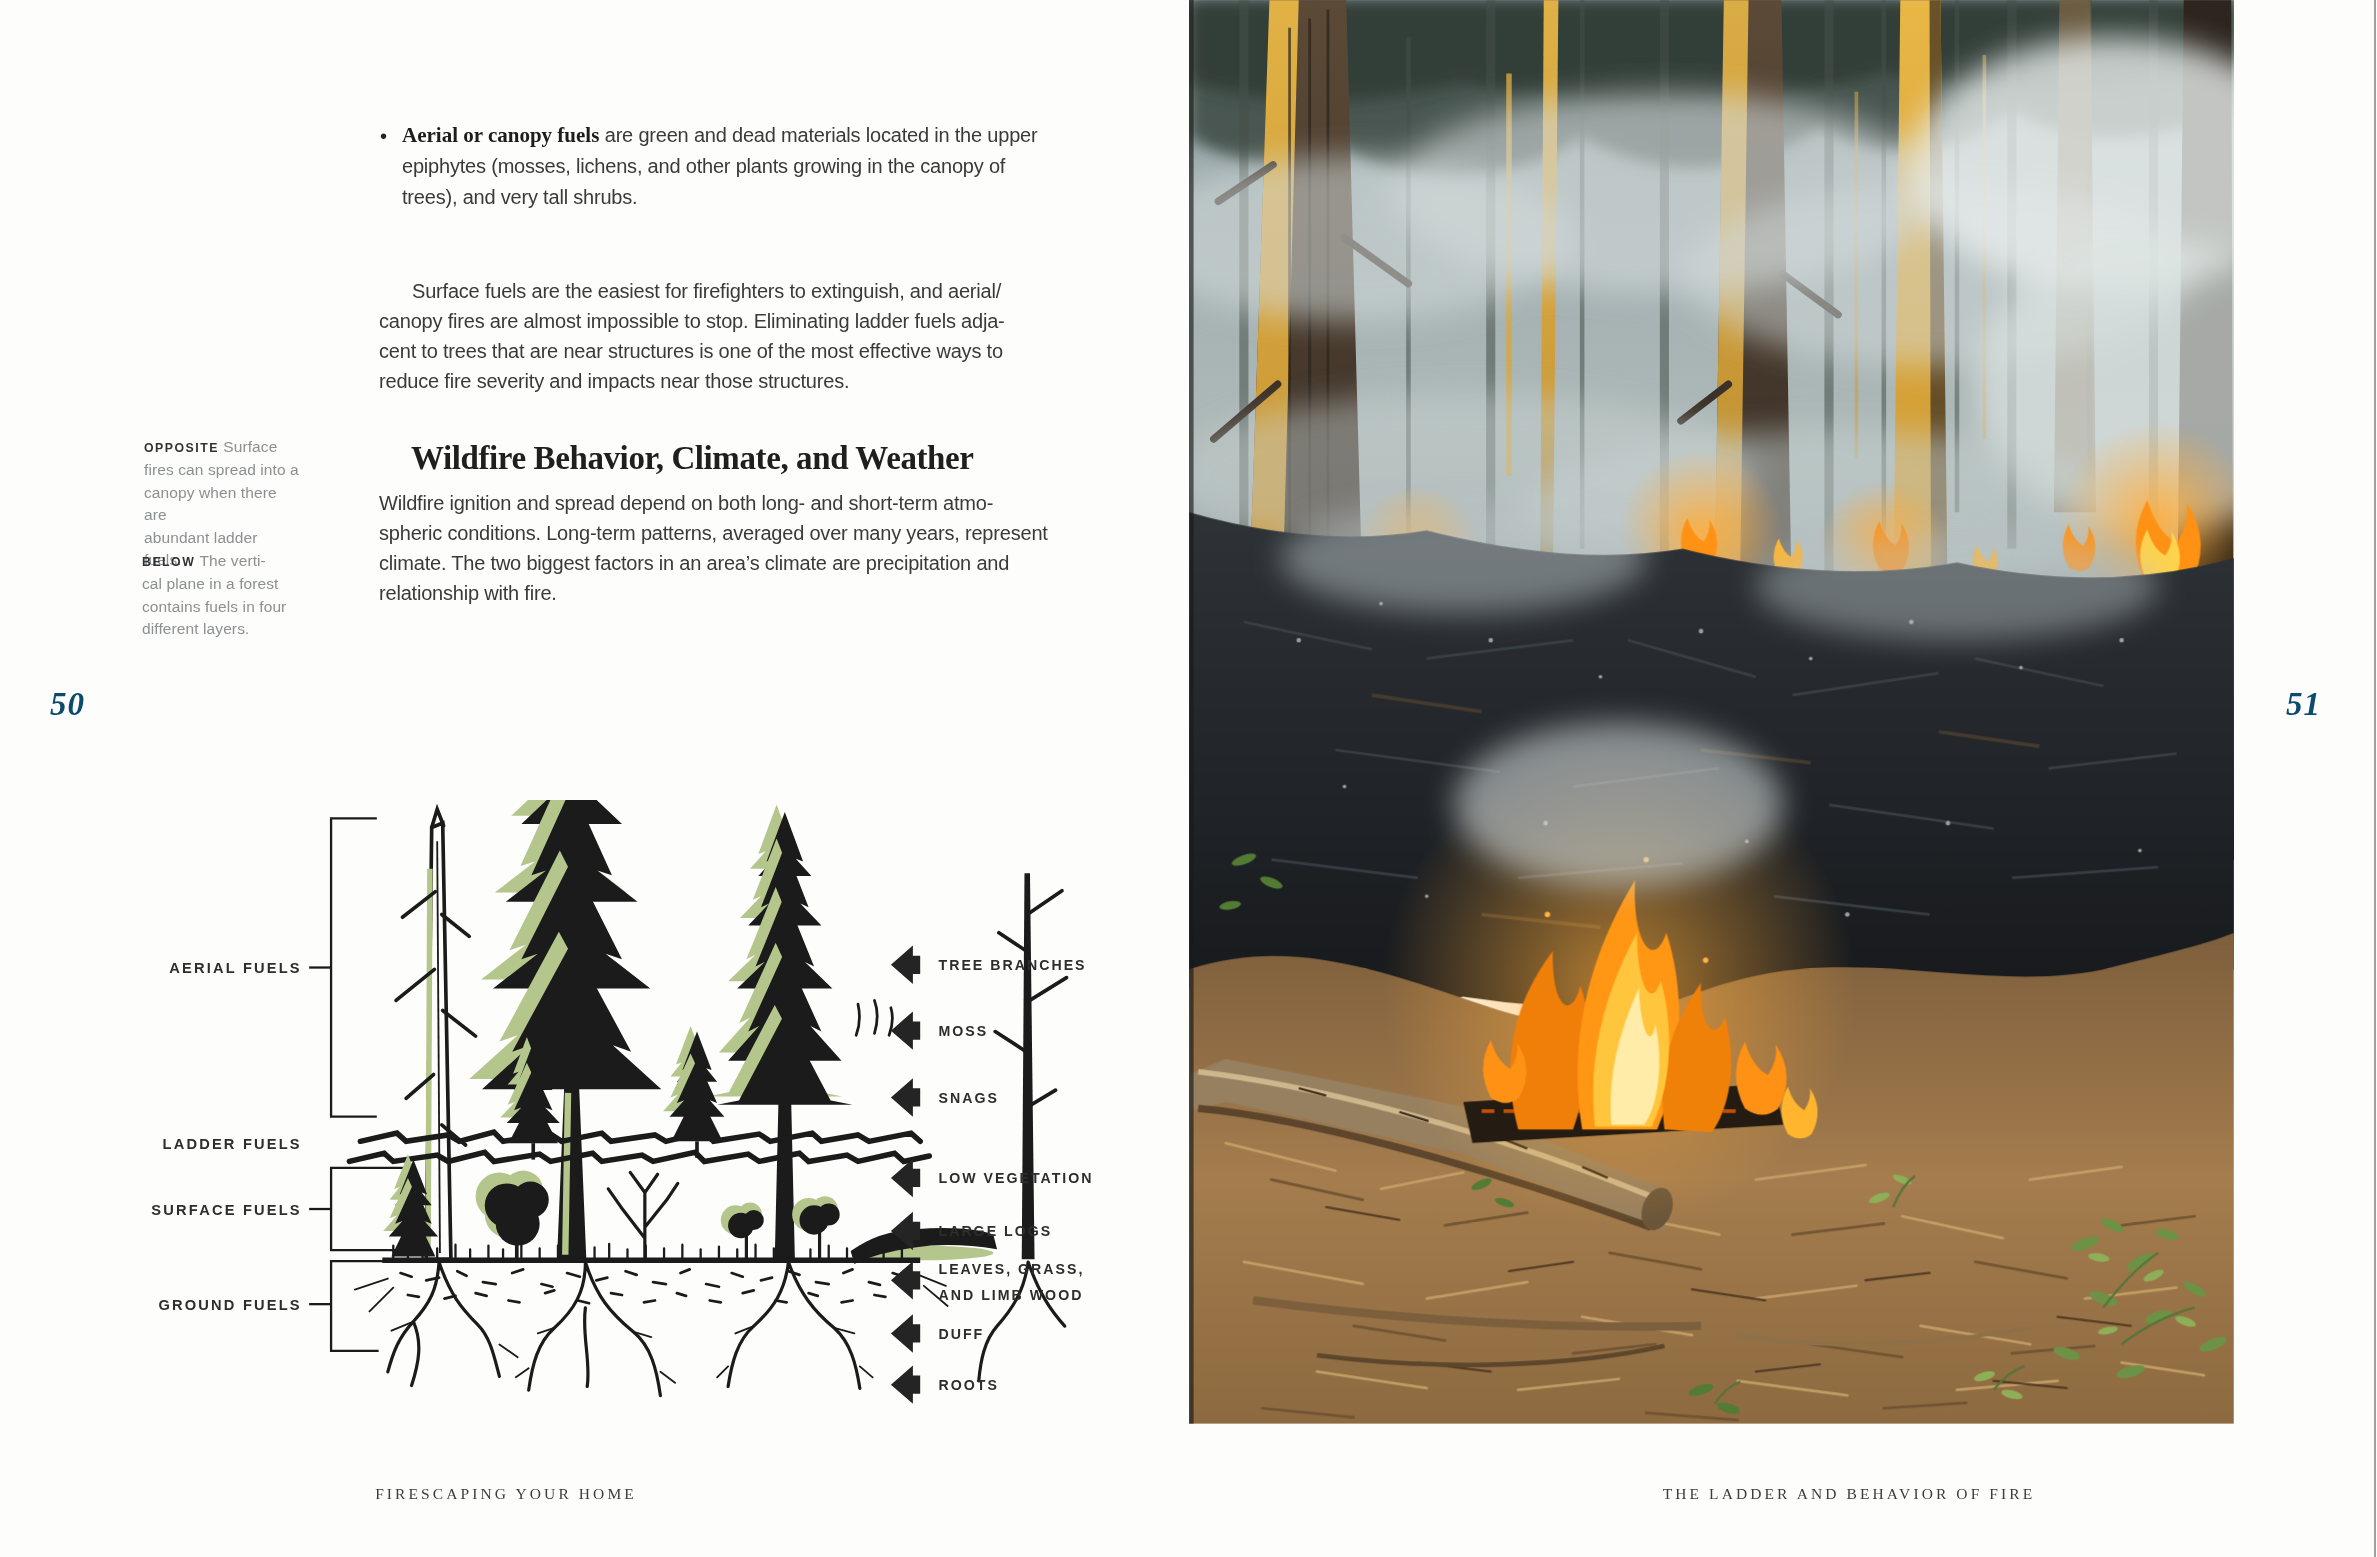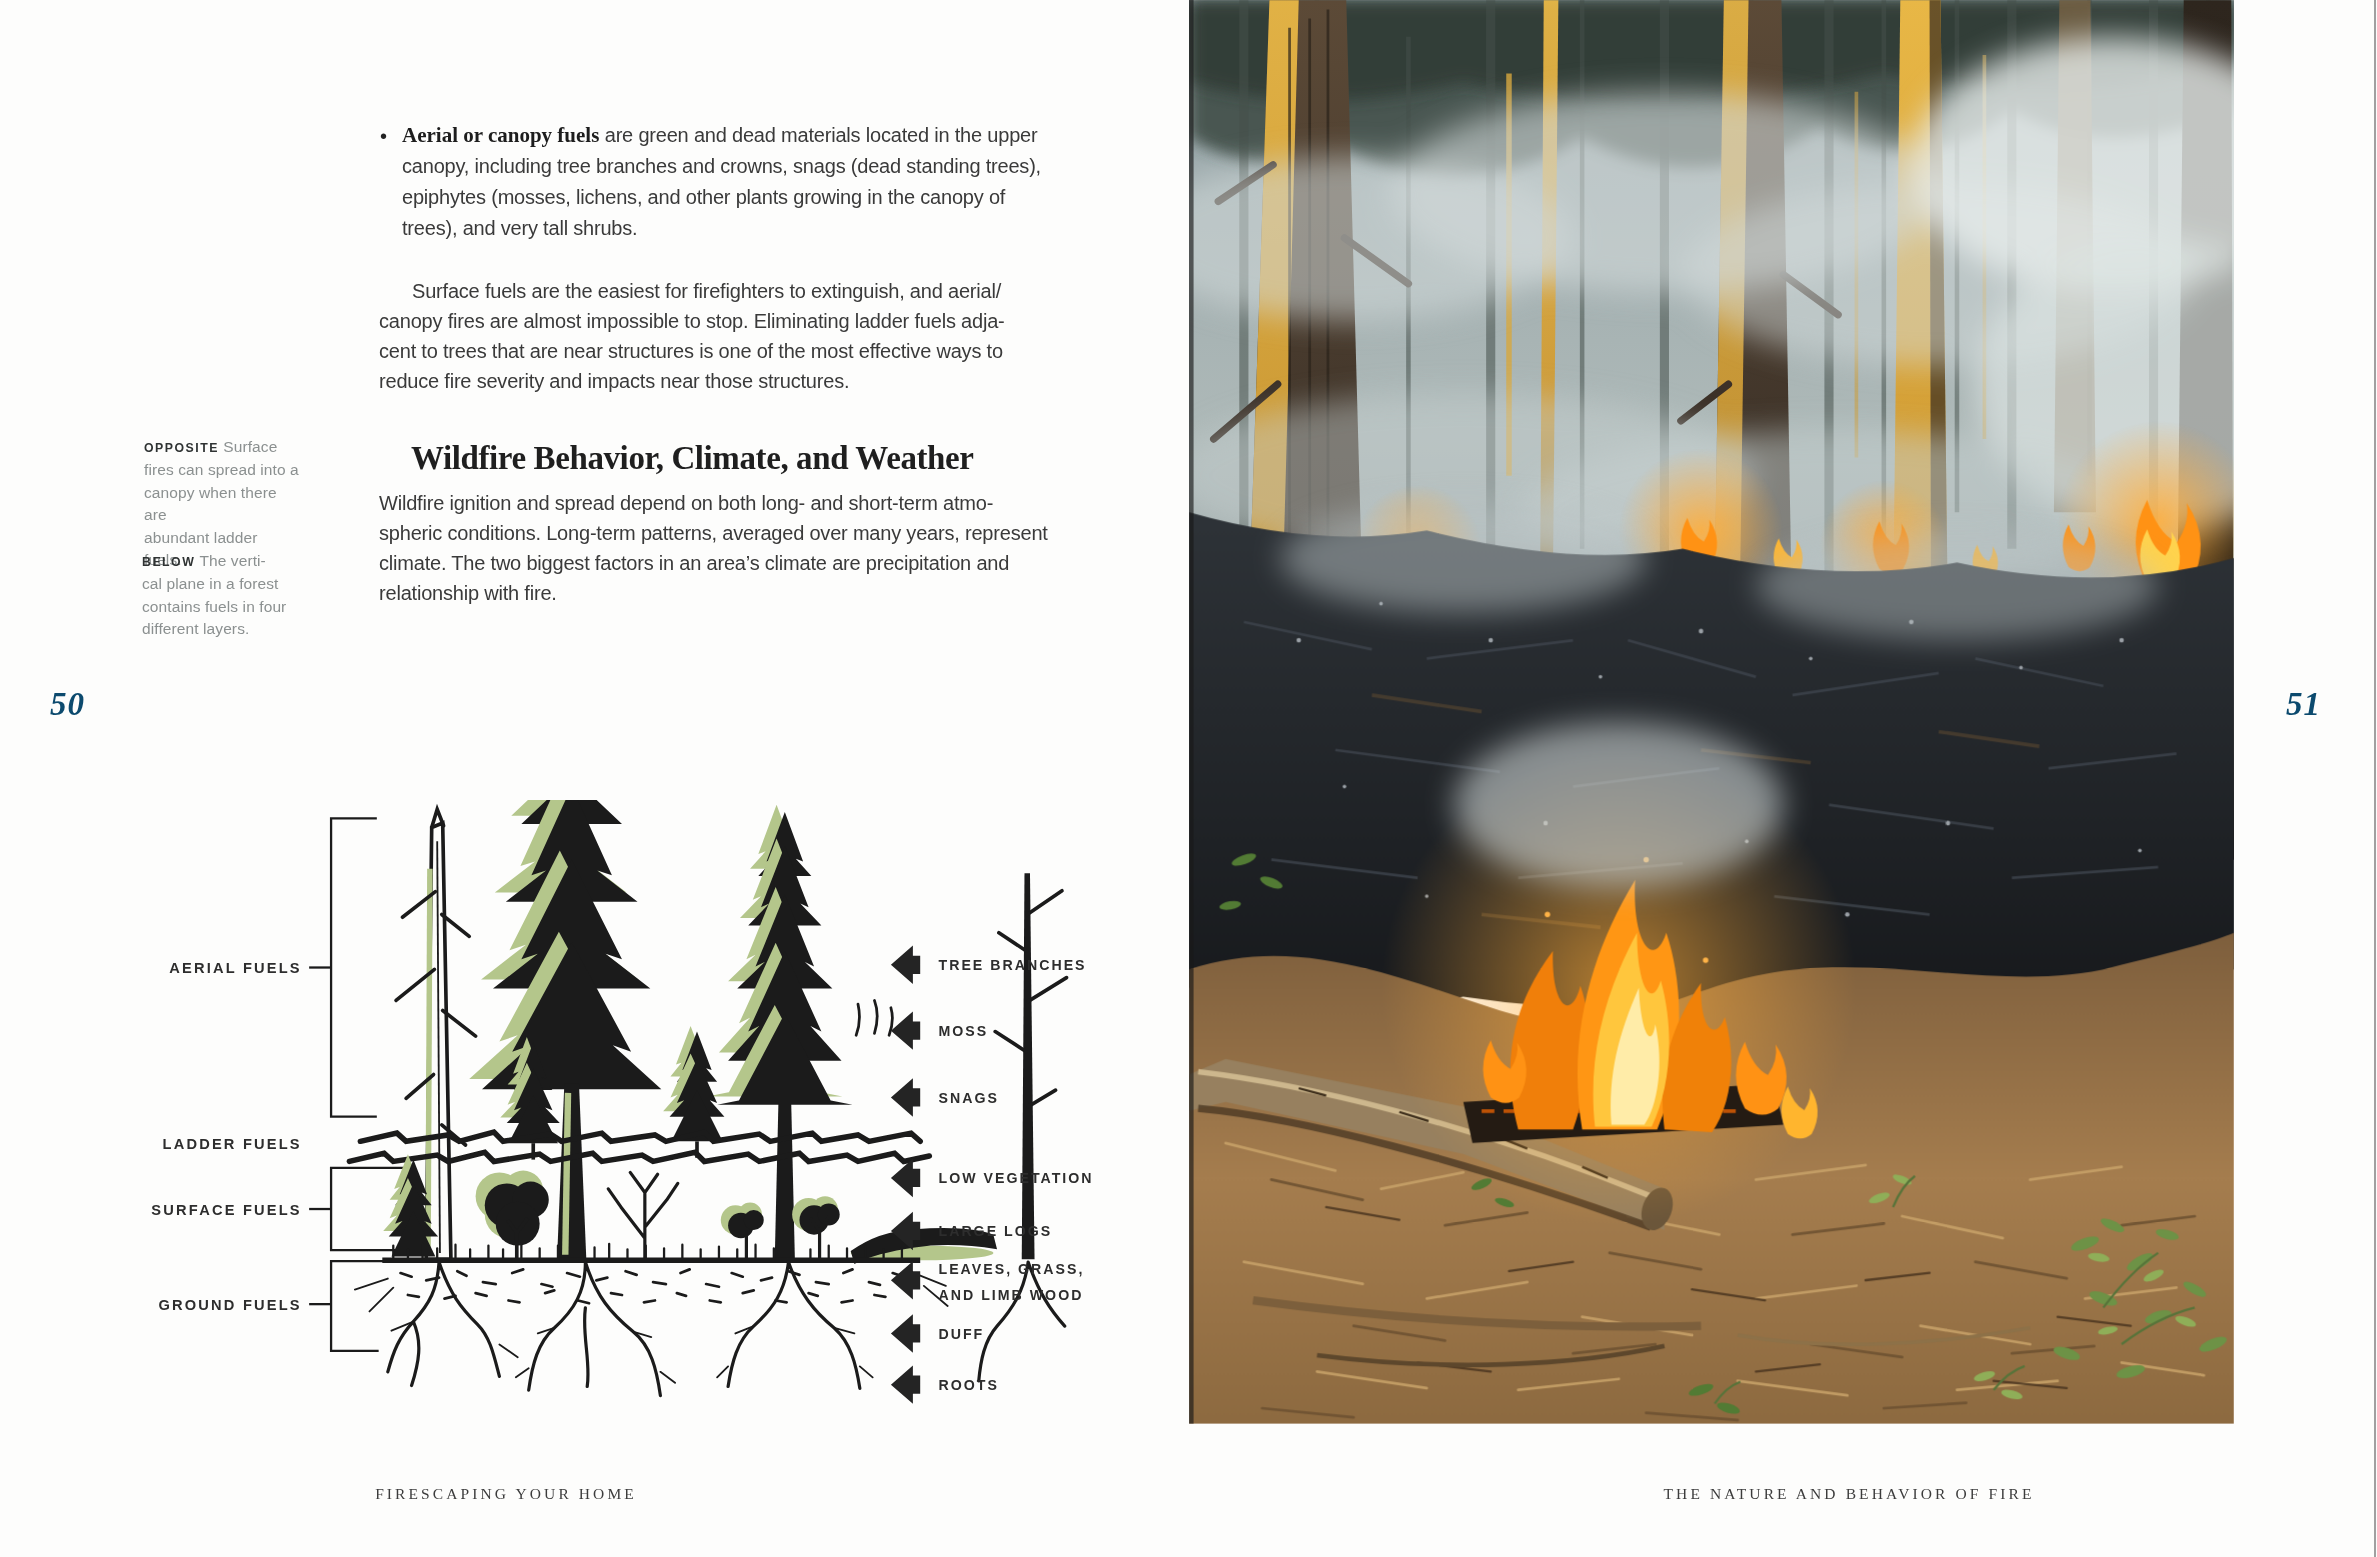--- a/index.html
+++ b/index.html
@@ -36,21 +36,20 @@
 <div class="spread">
 
   <div class="abs" style="left:0;top:0;width:1189px;height:1557px;">
 
     <div class="pagenum" style="left:50px;top:686px;">50</div>
 
     <div class="body-block bullet-block" style="left:402px;top:120px;">
       <div class="pline">
         <span class="bullet-dot">•</span><span class="lead">Aerial or canopy fuels</span><span> are green and dead materials located in the upper</span>
       </div>
-      <div class="pline">canopy, including tree branches and crowns, snags (dead standing trees),</div>
       <div class="pline">epiphytes (mosses, lichens, and other plants growing in the canopy of</div>
       <div class="pline">trees), and very tall shrubs.</div>
     </div>
 
     <div class="body-block" style="left:379px;top:276px;">
       <div class="pline indent">Surface fuels are the easiest for firefighters to extinguish, and aerial/</div>
       <div class="pline">canopy fires are almost impossible to stop. Eliminating ladder fuels adja-</div>
       <div class="pline">cent to trees that are near structures is one of the most effective ways to</div>
       <div class="pline">reduce fire severity and impacts near those structures.</div>
     </div>
@@ -470,18 +469,18 @@
         <g stroke="#57743a" stroke-width="2.5" fill="none">
           <path d="M1000,1430 q30,-40 60,-60 M1020,1470 q40,-30 80,-40 M770,1320 q10,-24 24,-34 M880,1520 q16,-20 34,-26 M575,1535 q12,-18 28,-24"></path>
         </g>
       </g>
 
       <rect x="0" y="0" width="5" height="1557" fill="#181818" opacity="0.65"></rect>
     </svg>
 
     <div class="pagenum" style="left:1097px;top:686px;">51</div>
 
-    <div class="footer" style="left:652px;top:1485px;">THE NATURE AND BEHAVIOR OF FIRE</div>
+    <div class="footer" style="left:652px;top:1485px;">THE LADDER AND BEHAVIOR OF FIRE</div>
   </div>
 
   <div class="edge-line"></div>
 </div>
 
 
 </body></html>

